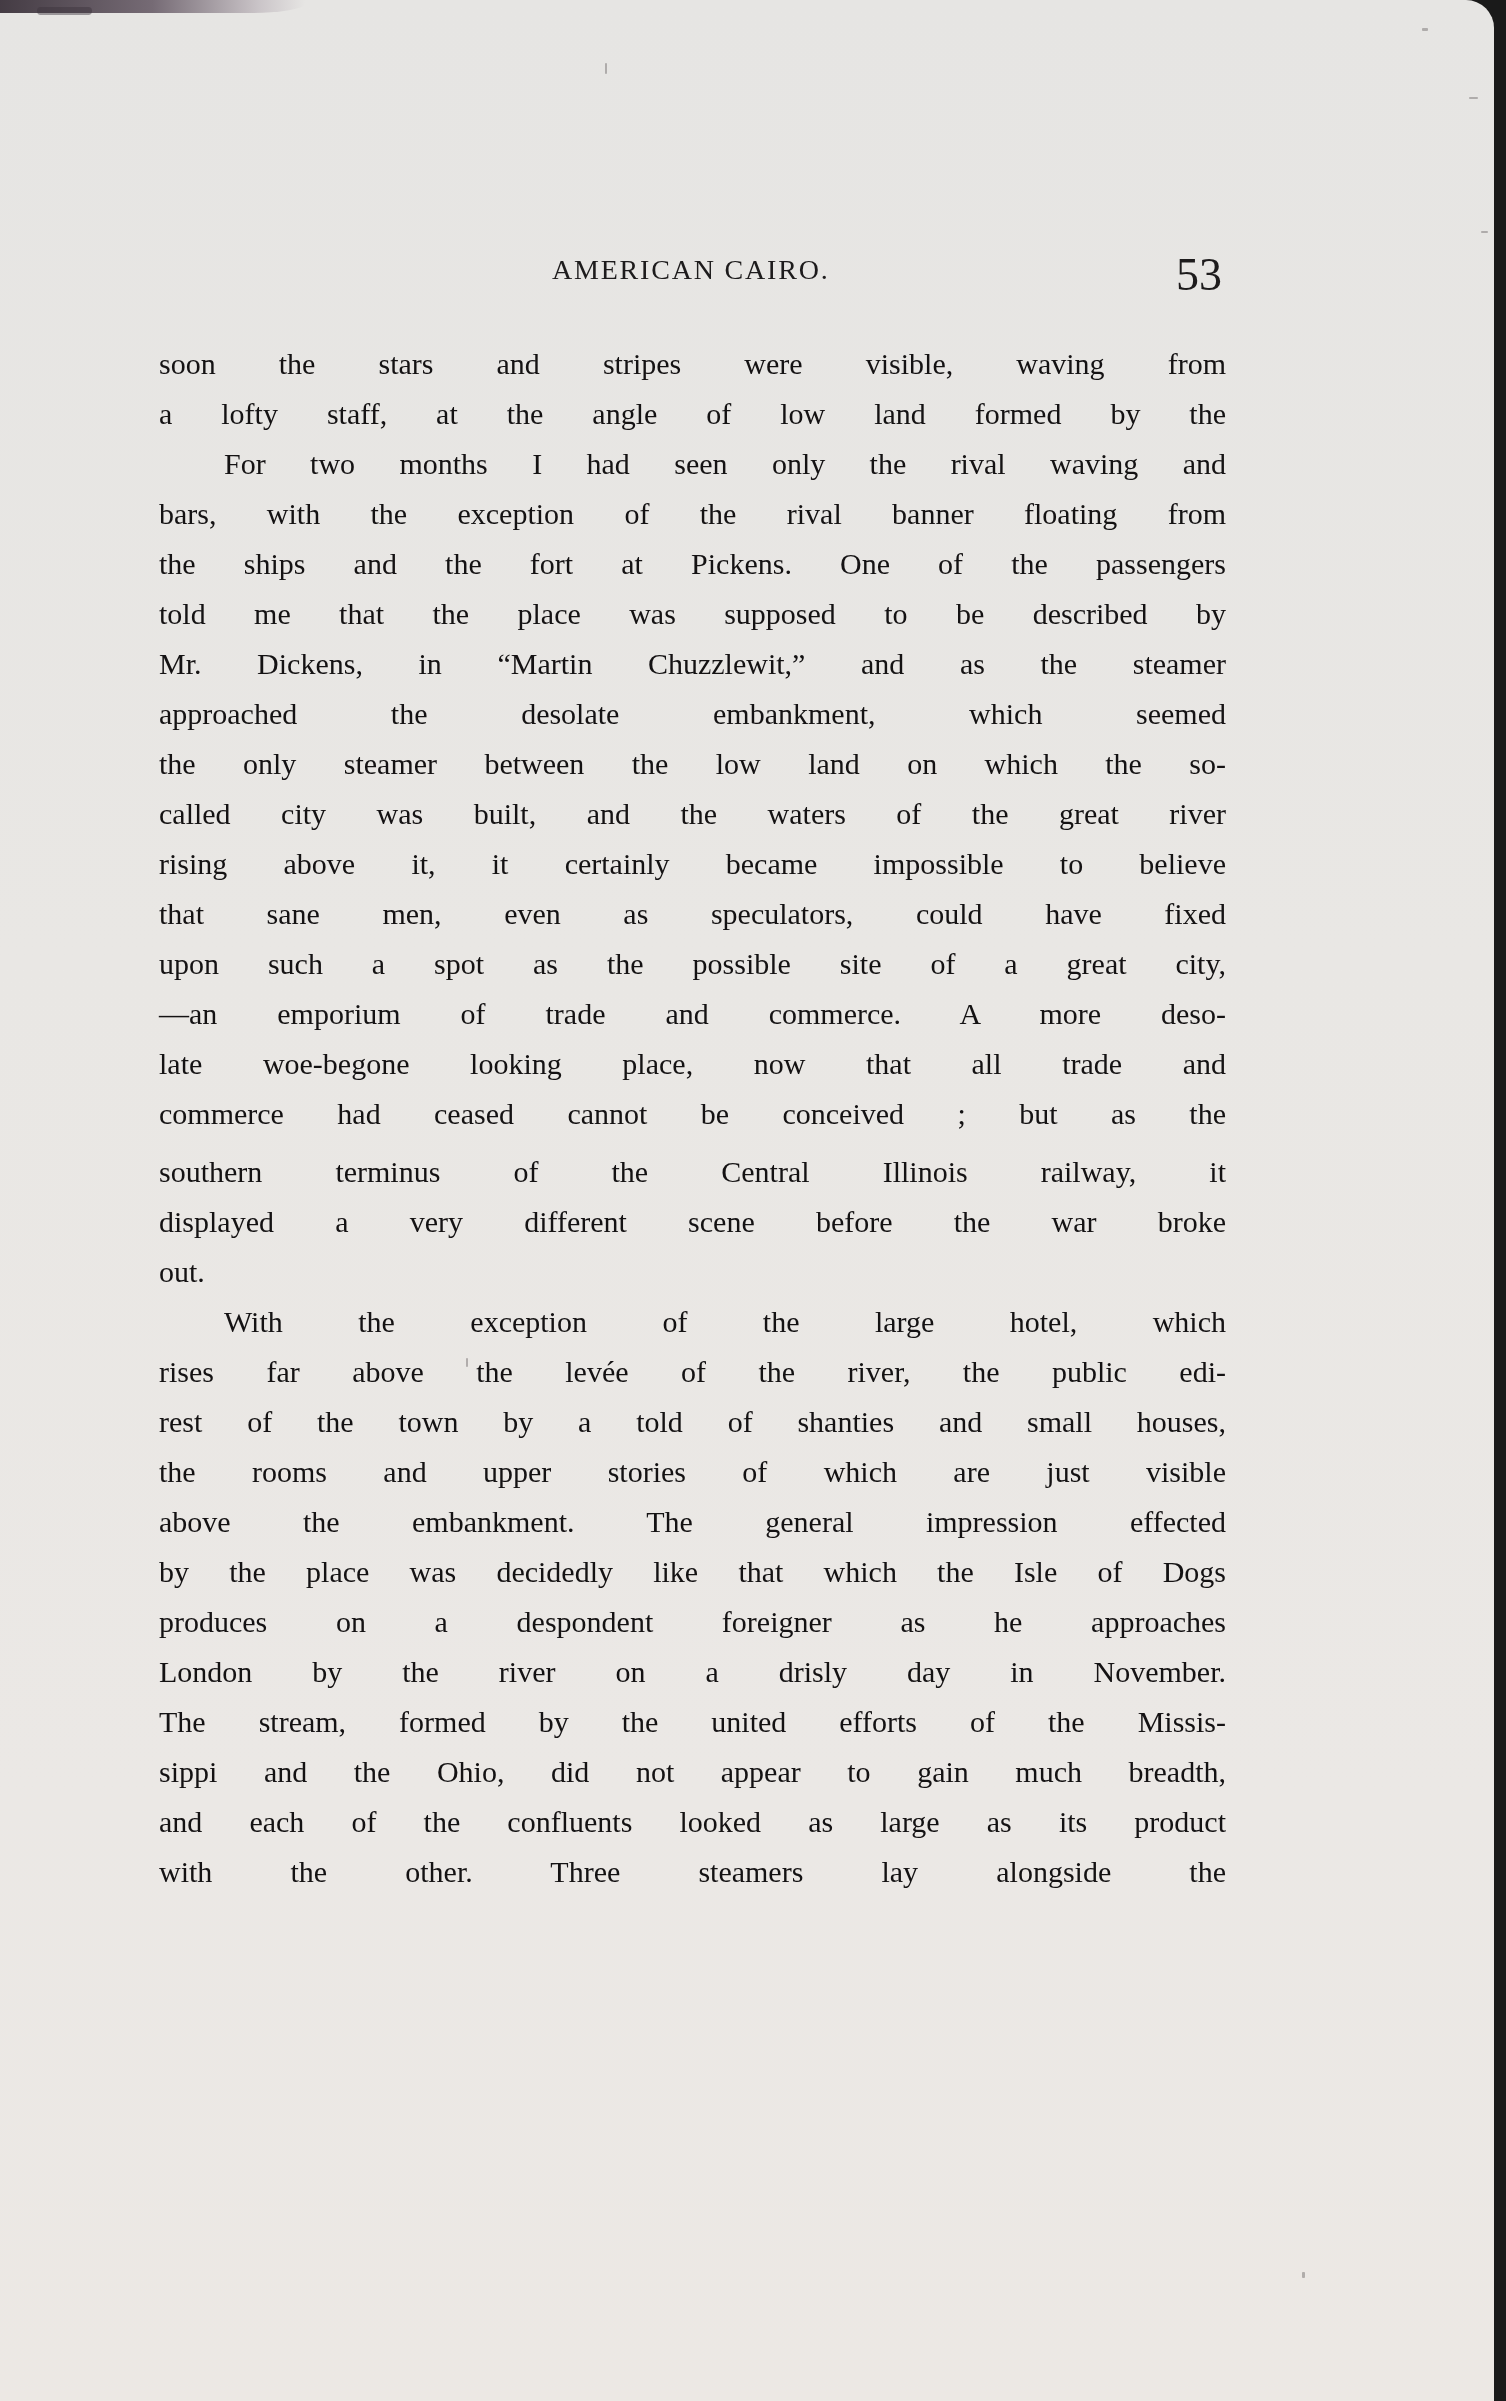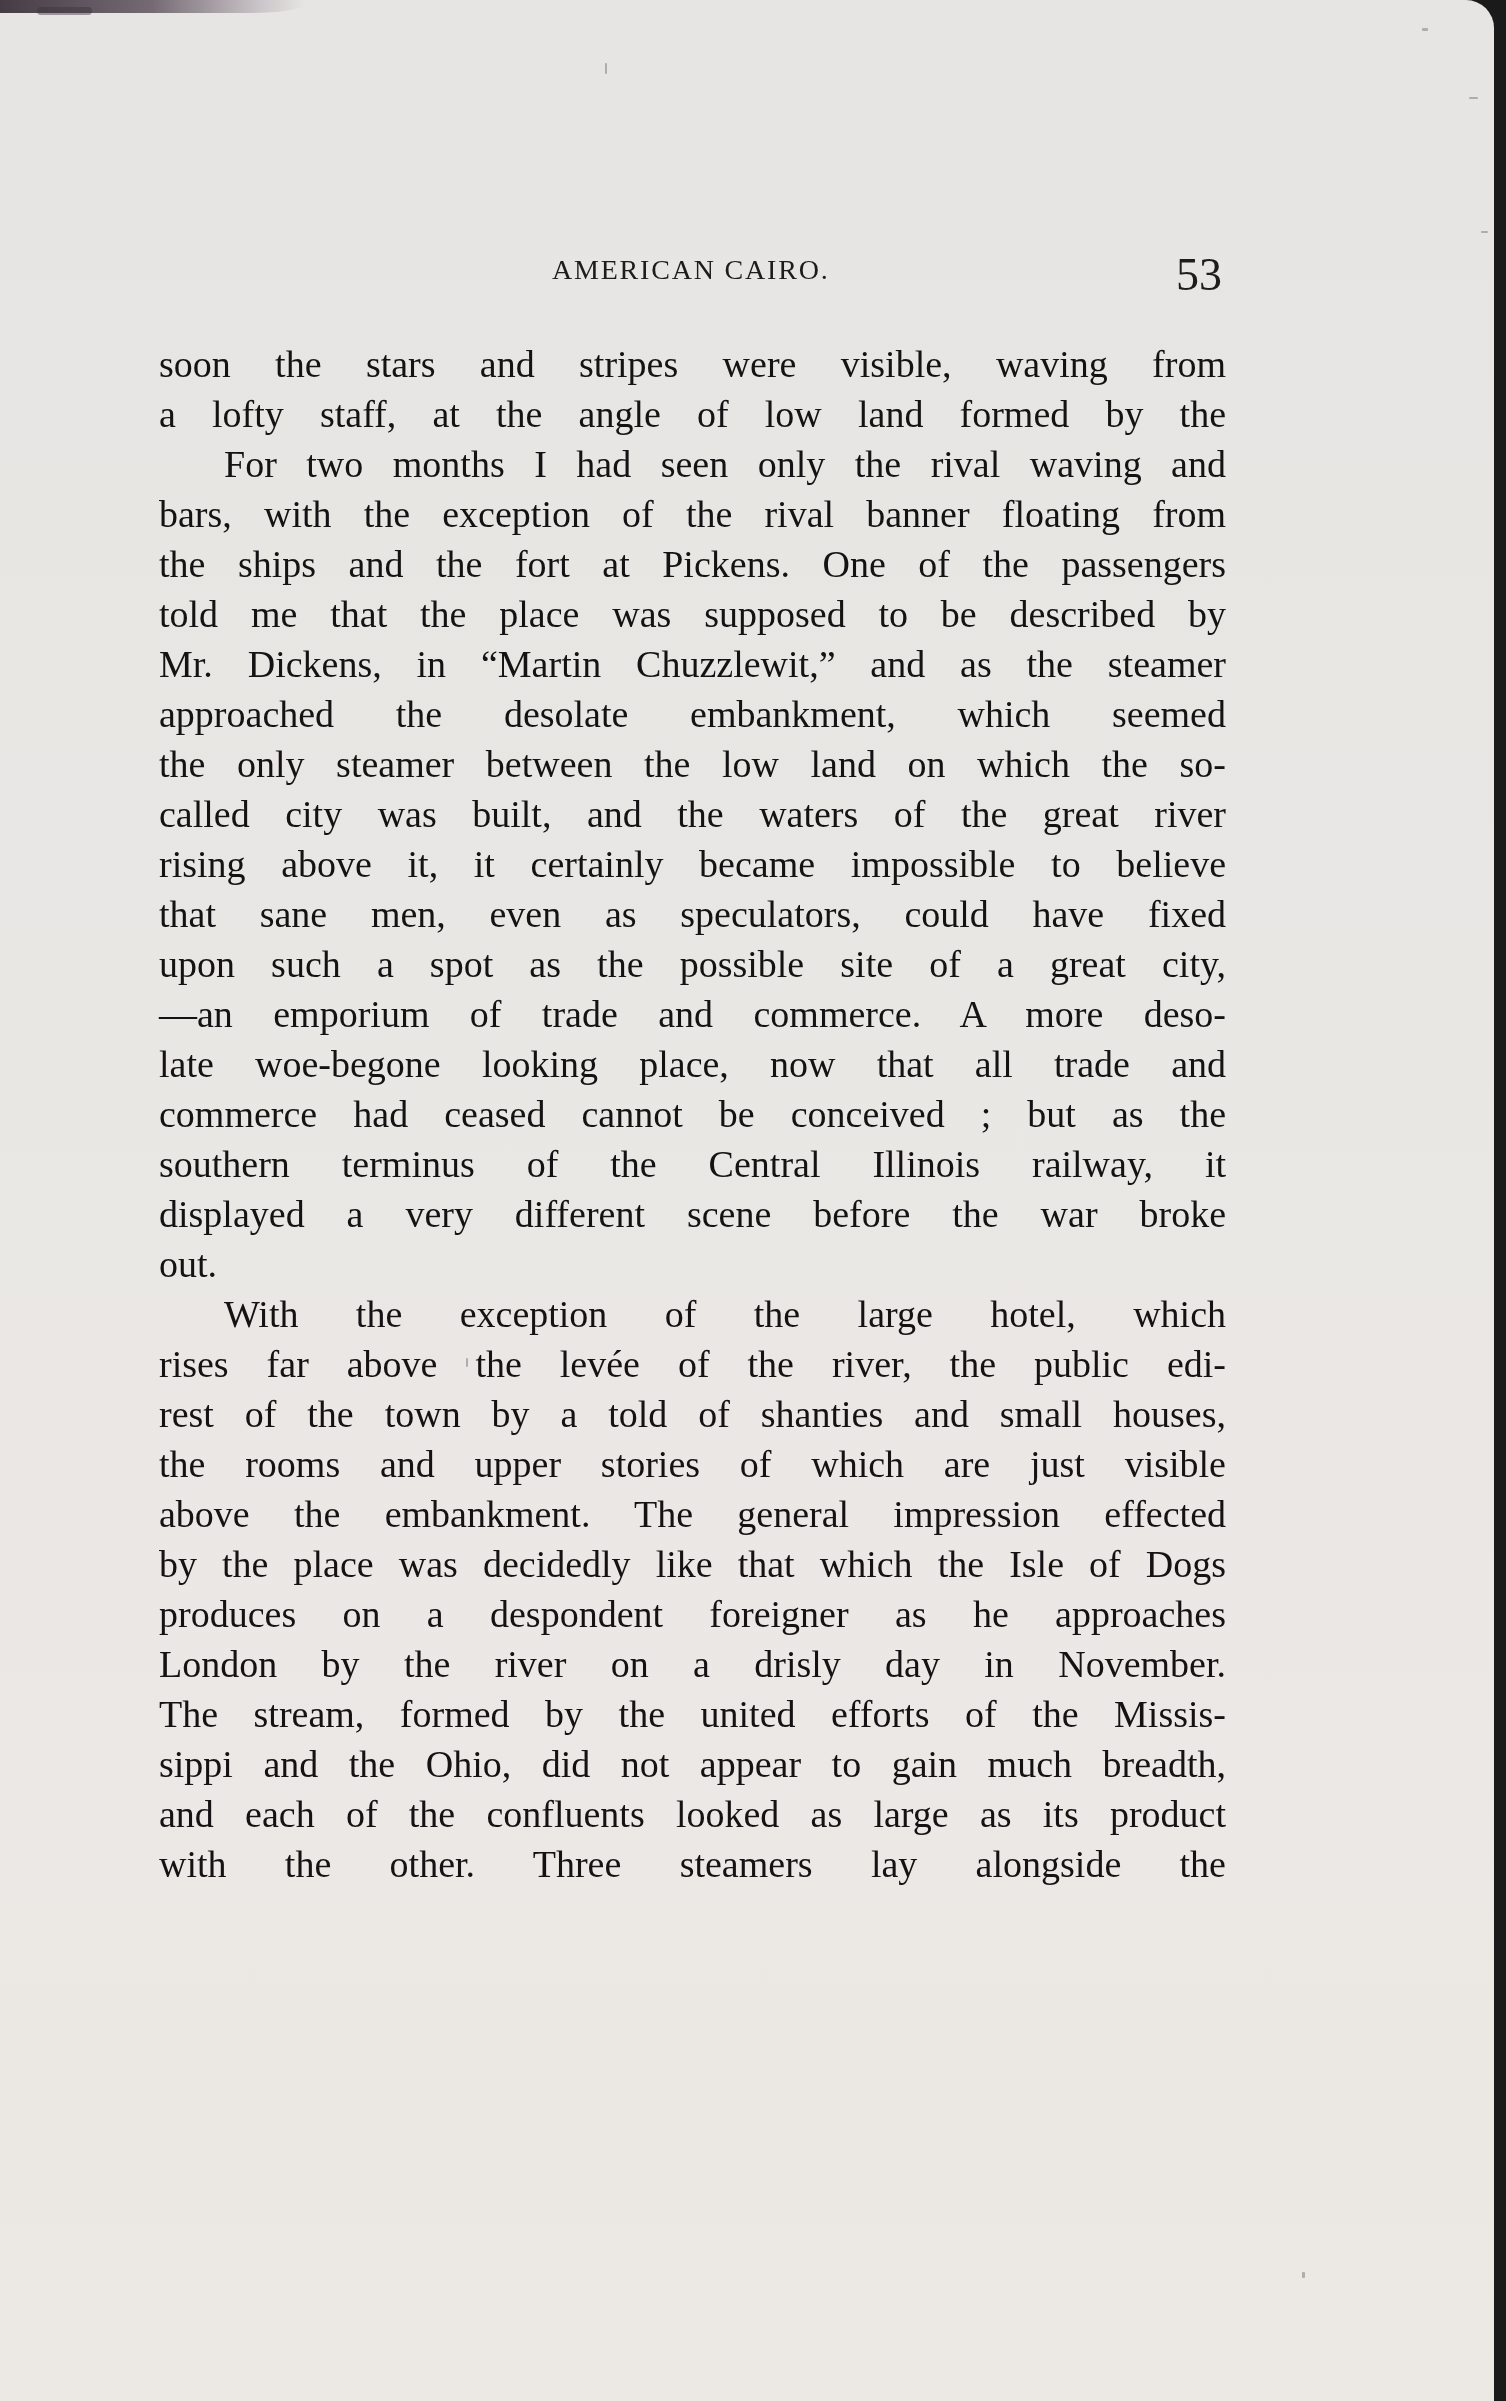--- a/index.html
+++ b/index.html
@@ -59,21 +59,21 @@
       color: #1d1b1c;
       font-family: "Liberation Serif", "DejaVu Serif", serif;
     }
     .text-block {
       position: absolute;
       left: 159px;
       top: 339px;
       width: 1067px;
       color: #141213;
       font-family: "Liberation Serif", "DejaVu Serif", serif;
-      font-size: 38px;
+      font-size: 30px;
     }
     .line {
       display: block;
       height: 50px;
       line-height: 50px;
       white-space: nowrap;
       text-align: justify;
       text-align-last: justify;
       transform-origin: left center;
     }
@@ -110,21 +110,21 @@
     <span class="line" style="white-space: nowrap;">Mr. Dickens, in “Martin Chuzzlewit,” and as the steamer</span>
     <span class="line" style="white-space: nowrap;">approached the desolate embankment, which seemed</span>
     <span class="line" style="white-space: nowrap;">the only steamer between the low land on which the so-</span>
     <span class="line" style="white-space: nowrap;">called city was built, and the waters of the great river</span>
     <span class="line" style="white-space: nowrap;">rising above it, it certainly became impossible to believe</span>
     <span class="line" style="white-space: nowrap;">that sane men, even as speculators, could have fixed</span>
     <span class="line" style="white-space: nowrap;">upon such a spot as the possible site of a great city,</span>
     <span class="line" style="white-space: nowrap;">—an emporium of trade and commerce.  A more deso-</span>
     <span class="line" style="white-space: nowrap;">late woe-begone looking place, now that all trade and</span>
     <span class="line" style="white-space: nowrap;">commerce had ceased cannot be conceived ; but as the</span>
-    <span class="line" style="white-space: nowrap;">southern terminus of the Central Illinois railway, it</span>
+    <span class="line" style="white-space: nowrap; margin-top: 8px;">southern terminus of the Central Illinois railway, it</span>
     <span class="line" style="white-space: nowrap;">displayed a very different scene before the war broke</span>
     <span class="line last" style="white-space: nowrap;">out.</span>
     <span class="line indent" style="white-space: nowrap;">With the exception of the large hotel, which</span>
     <span class="line" style="white-space: nowrap;">rises far above the levée of the river, the public edi-</span>
     <span class="line" style="white-space: nowrap;">rest of the town by a told of shanties and small houses,</span>
     <span class="line" style="white-space: nowrap;">the rooms and upper stories of which are just visible</span>
     <span class="line" style="white-space: nowrap;">above the embankment.  The general impression effected</span>
     <span class="line" style="white-space: nowrap;">by the place was decidedly like that which the Isle of Dogs</span>
     <span class="line" style="white-space: nowrap;">produces on a despondent foreigner as he approaches</span>
     <span class="line" style="white-space: nowrap;">London by the river on a drisly day in November.</span>

